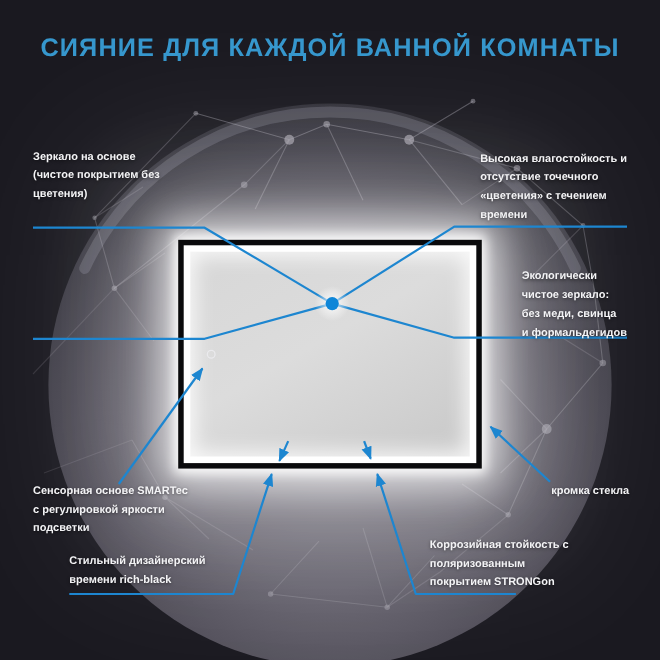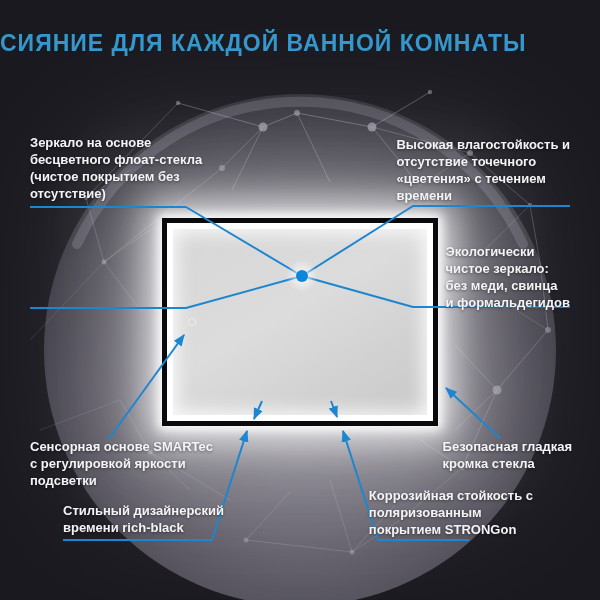--- a/index.html
+++ b/index.html
@@ -27,27 +27,27 @@
     z-index:3;
   }
   .mirror-surface{
     position:absolute;left:6px;top:6px;right:6px;bottom:6px;
     background:linear-gradient(150deg,#d7d7d7 0%,#dcdcdc 45%,#c8c8c8 100%);
     box-shadow:inset 0 0 18px 4px rgba(255,255,255,0.85);
   }
   
   .feature{
     position:absolute;z-index:5;color:#f4f4f6;
-    font-weight:700;font-size:13px;line-height:17px;
+    font-weight:700;font-size:10px;line-height:17px;
     text-shadow:0 1px 3px rgba(0,0,0,0.45);
     white-space:nowrap;
   }
   .feature.right{text-align:left;}
   .page-title{
-    position:absolute;left:0;top:30px;width:600px;text-align:left;z-index:6;
+    position:absolute;left:0;top:30px;width:600px;text-align:center;z-index:6;
     color:#3697cd;font-weight:800;font-size:23px;letter-spacing:1px;
   }
   .lines-layer{z-index:4;}
   .plexus-layer{z-index:2;}
 </style>
 </head>
 <body>
 
 <div id="stage">
 
@@ -116,23 +116,22 @@
     </g>
     <circle cx="302" cy="276" r="16" fill="url(#dotGlow)"></circle>
     <circle cx="302" cy="276" r="6" fill="#0e86d8"></circle>
     <circle cx="192" cy="322" r="3.5" fill="none" stroke="#ececf0" stroke-width="1.2" opacity="0.85"></circle>
   </svg>
 
   <div class="page-title">СИЯНИЕ ДЛЯ КАЖДОЙ ВАННОЙ КОМНАТЫ</div>
 
   <div class="feature" style="left:30px;top:134px;">
     <div>Зеркало на основе</div>
-    <div>бесцветного флоат-стекла</div>
     <div>(чистое покрытием без</div>
-    <div>отсутствие)</div>
+    <div>цветения)</div>
   </div>
 
   <div class="feature right" style="right:30px;top:136px;">
     <div>Высокая влагостойкость и</div>
     <div>отсутствие точечного</div>
     <div>«цветения» с течением</div>
     <div>времени</div>
   </div>
 
 
@@ -148,23 +147,22 @@
     <div>с регулировкой яркости</div>
     <div>подсветки</div>
   </div>
 
   <div class="feature" style="left:63px;top:502px;">
     <div>Стильный дизайнерский</div>
     <div>времени rich-black</div>
   </div>
 
   <div class="feature right" style="right:28px;top:438px;">
-    <div>Безопасная гладкая</div>
     <div>кромка стекла</div>
   </div>
 
-  <div class="feature right" style="right:67px;top:487px;">
+  <div class="feature right" style="right:83px;top:487px;">
     <div>Коррозийная стойкость с</div>
     <div>поляризованным</div>
     <div>покрытием STRONGon</div>
   </div>
 
 </div>
 
 </body></html>

